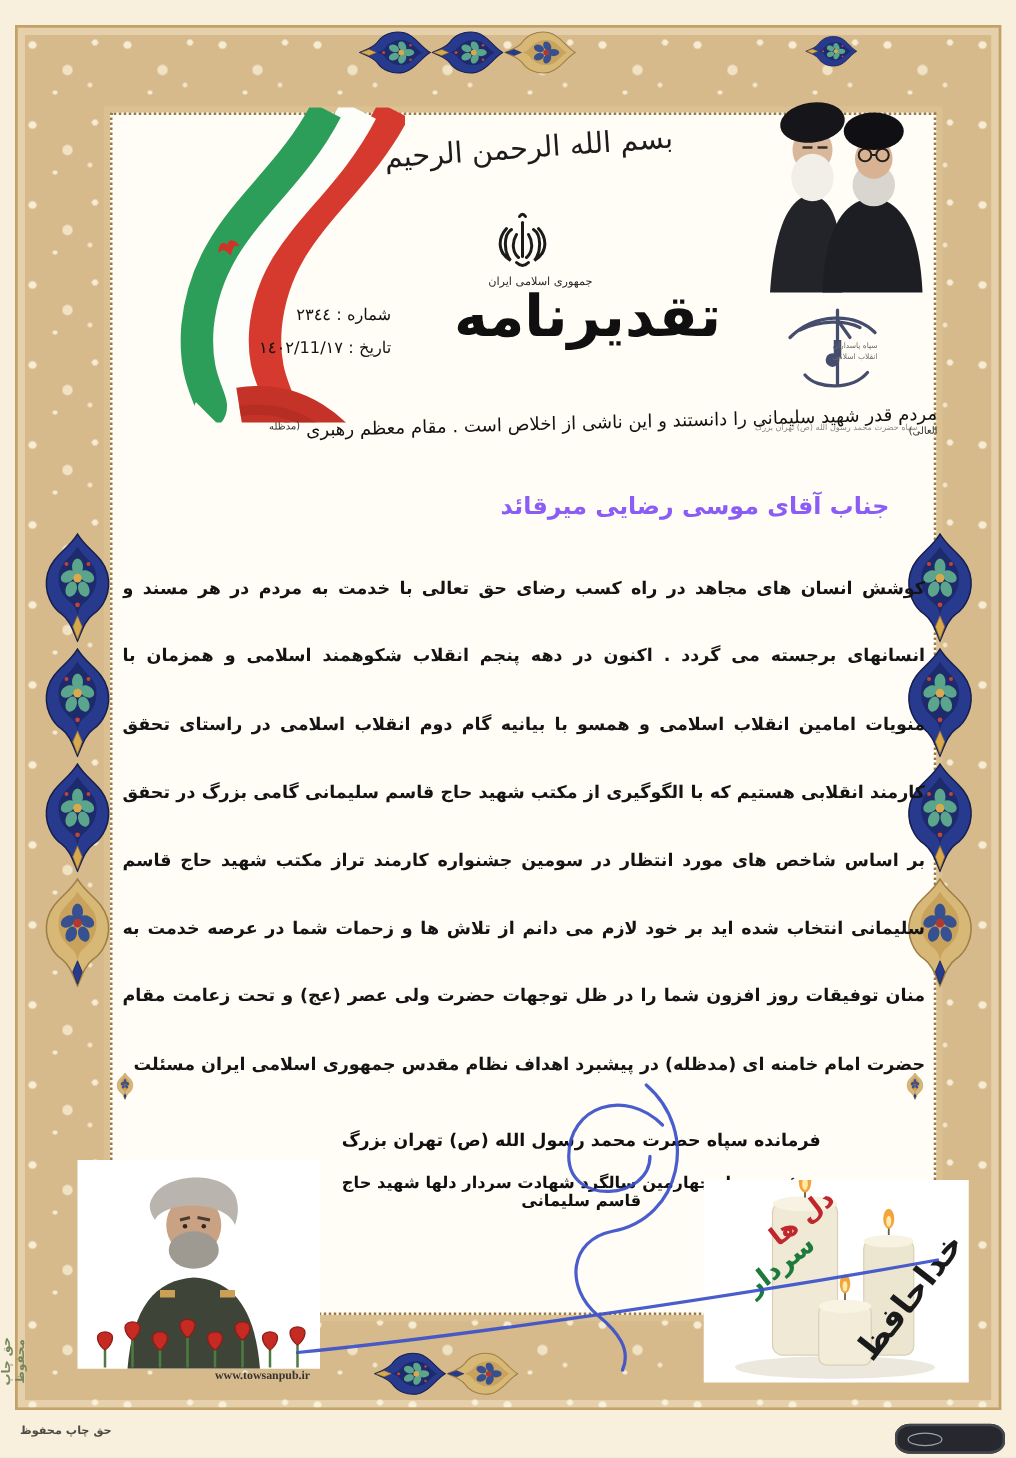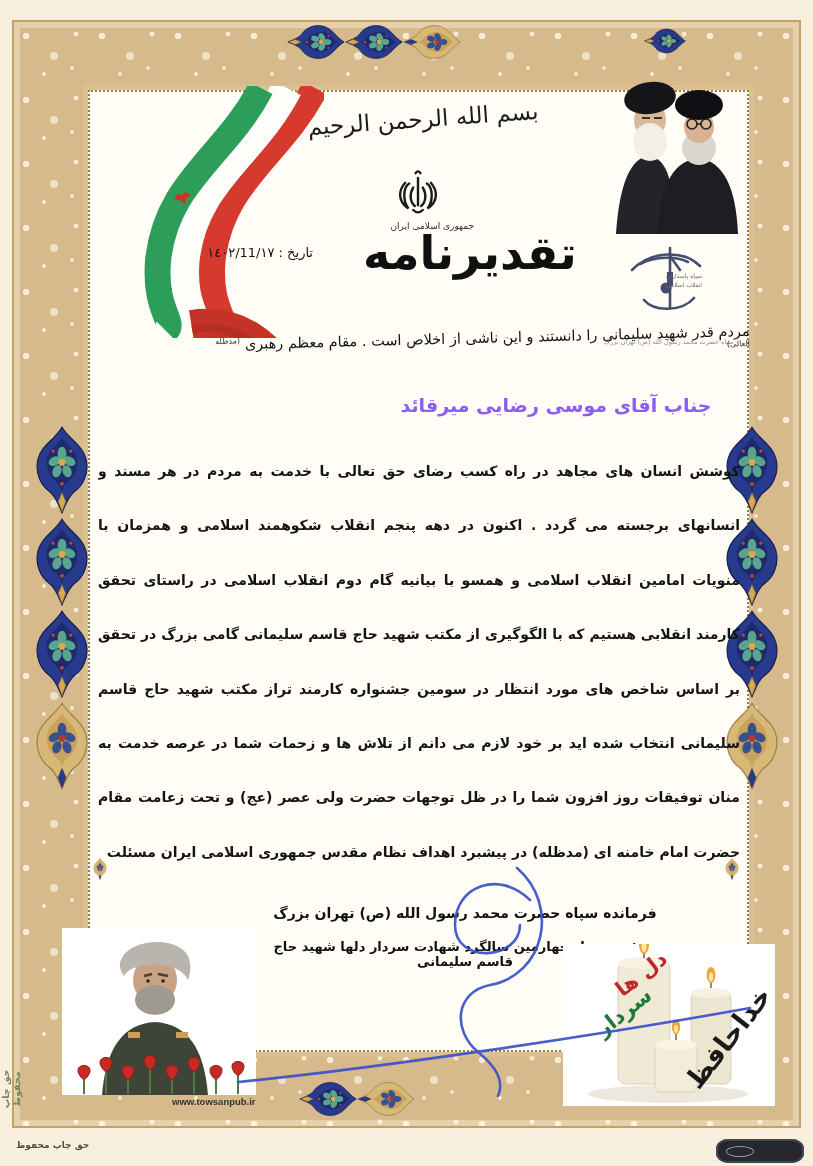--- a/index.html
+++ b/index.html
@@ -48,21 +48,21 @@
   .sig .role2{font-size:13px;font-weight:bold;}
   .photo{position:absolute;background:#fff;z-index:4;}
   .mem{position:absolute;z-index:5;font-weight:bold;white-space:nowrap;}
   .mem.delha{left:612px;top:962px;font-size:21px;color:#c0272d;transform:rotate(-38deg);}
   .mem.sardar{left:592px;top:1000px;font-size:21px;color:#1e7a3c;transform:rotate(-38deg);}
   .mem.farewell{left:668px;top:1022px;font-size:27px;color:#1a1a1a;transform:rotate(-52deg);}
   .sig-svg{position:absolute;left:225px;top:848px;z-index:6;}
   .footer-item{position:absolute;z-index:3;font-weight:bold;color:#3d3d3d;}
   .copyright{left:16px;top:1140px;font-size:9px;color:#4c4c44;}
   .code{left:112px;top:1076px;font-size:9.5px;font-family:Liberation Mono, monospace;color:#333;}
-  .website{left:172px;top:1096px;font-size:9.5px;font-family:Liberation Sans, sans-serif;color:#333;text-align:center;}
+  .website{left:172px;top:1096px;font-size:9.5px;font-family:Liberation Serif, serif;color:#333;text-align:center;}
   .copyright-side{position:absolute;left:-24px;top:1078px;width:70px;z-index:3;font-size:9.5px;
                   color:#77865d;font-weight:bold;transform:rotate(-90deg);text-align:center;}
   .stamp{position:absolute;left:716px;top:1139px;width:88px;height:24px;z-index:3;
          background:#26282d;border-radius:12px/10px;box-shadow:inset 0 0 0 2px #43464e;}
   .stamp i{position:absolute;left:10px;top:7px;width:26px;height:9px;border:1.5px solid #9aa0ad;
            border-radius:50%;display:block;}
   .irgc-sub{position:absolute;left:604px;top:338px;width:136px;z-index:3;font-size:6.5px;
             color:#8a8a8a;text-align:left;}
 </style>
 </head>
@@ -206,20 +206,24 @@
     </g>
     <circle cx="50" cy="52" r="5.5" fill="#454d6e"></circle>
     <rect x="51" y="36" width="6" height="14" fill="#454d6e"></rect>
     <text x="86" y="42" font-size="6" fill="#6b6b6b" text-anchor="start" direction="rtl">سپاه پاسداران</text>
     <text x="86" y="51" font-size="6" fill="#6b6b6b" text-anchor="start" direction="rtl">انقلاب اسلامی</text>
   </svg>
   <div class="irgc-sub rtl">سپاه حضرت محمد رسول الله (ص) تهران بزرگ</div>
 
   <div class="meta rtl">
     <div class="row">
+      <span>شماره :</span>
+      <span>٢٣٤٤</span>
+    </div>
+    <div class="row">
       <span>تاریخ :</span>
       <span>١٤٠٢/11/١٧</span>
     </div>
   </div>
 
   <div class="title rtl">تقدیرنامه</div>
 
   <div class="quote rtl">
     <span>مردم قدر شهید سلیمانی را دانستند و این ناشی از اخلاص است . مقام معظم رهبری</span>
     <sup>(مدظله العالی)</sup>

